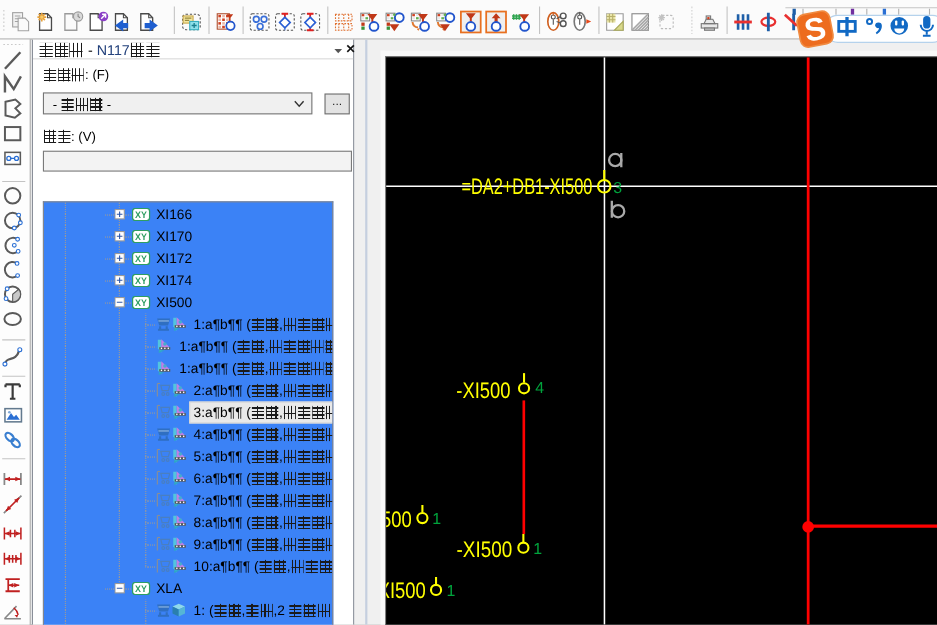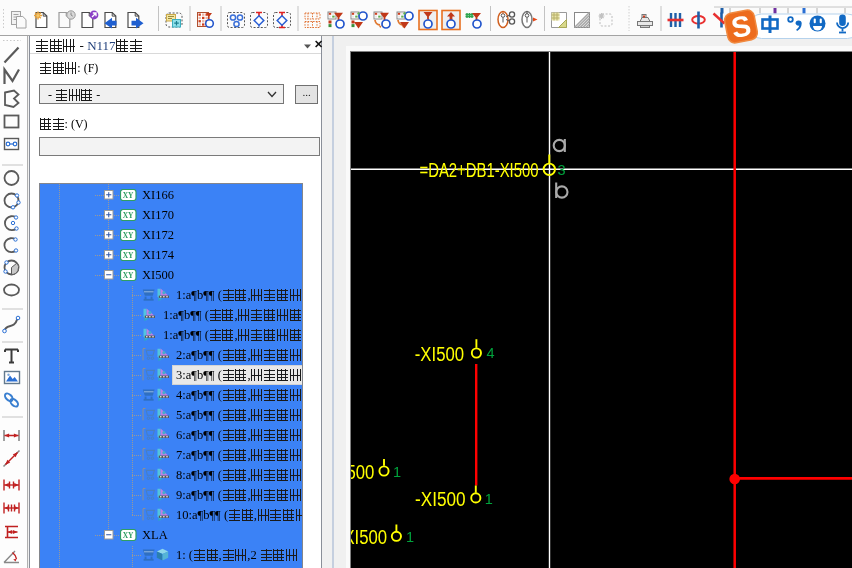--- a/index.html
+++ b/index.html
@@ -1,21 +1,21 @@
 <!DOCTYPE html>
 <html><head><meta charset="utf-8">
 <style>
 html,body{margin:0;padding:0;}
 body{width:852px;height:568px;overflow:hidden;position:relative;background:#f0f0f0;
  font-family:"Liberation Sans",sans-serif;-webkit-font-smoothing:antialiased;}
 #topbar{position:absolute;left:0;top:0;width:852px;height:35px;background:#fbfbfb;}
 #topline{position:absolute;left:0;top:35px;width:852px;height:1px;background:#a3a3a3;}
 #ltools{position:absolute;left:0;top:36px;width:27px;height:532px;background:#fdfdfd;}
 #lsep{position:absolute;left:27px;top:36px;width:1px;height:532px;background:#b0b0b0;}
-#panel{position:absolute;left:29px;top:36px;width:293px;height:532px;background:#ffffff;border-left:1px solid #8a8f99;border-right:1px solid #8a8f99;box-sizing:border-box;font-family:Liberation Serif, serif;}
+#panel{position:absolute;left:29px;top:36px;width:293px;height:532px;background:#ffffff;border-left:1px solid #8a8f99;border-right:1px solid #8a8f99;box-sizing:border-box;}
 .lbl{position:absolute;font-size:12px;color:#000;}
 #ptitle{position:absolute;left:5px;top:2px;font-size:13px;color:#000;}
 #ptitleborder{position:absolute;left:0;top:17px;width:291px;height:1px;background:#d9d9d9;}
 #pin{position:absolute;left:273px;top:6px;}
 #pclose{position:absolute;left:284px;top:2px;font-size:11px;font-weight:bold;color:#111;}
 #combo{position:absolute;left:9px;top:48px;width:245px;height:20px;background:#f0f0f0;border:1px solid #767676;box-sizing:border-box;}
 #combo>span{position:absolute;left:8px;top:3px;font-size:12px;white-space:nowrap;}
 #dots{position:absolute;left:265px;top:49px;width:23px;height:19px;background:#e3e3e3;border:1px solid #707070;box-sizing:border-box;text-align:center;font-size:11px;line-height:13px;color:#222;}
 #vinput{position:absolute;left:9px;top:101px;width:281px;height:19px;background:#f3f3f3;border:1px solid #7a7a7a;box-sizing:border-box;}
 #tree{position:absolute;left:9px;top:147px;width:264px;height:397px;background:#3b82f6;border:1px solid #84868c;border-bottom:none;box-sizing:border-box;overflow:hidden;}

